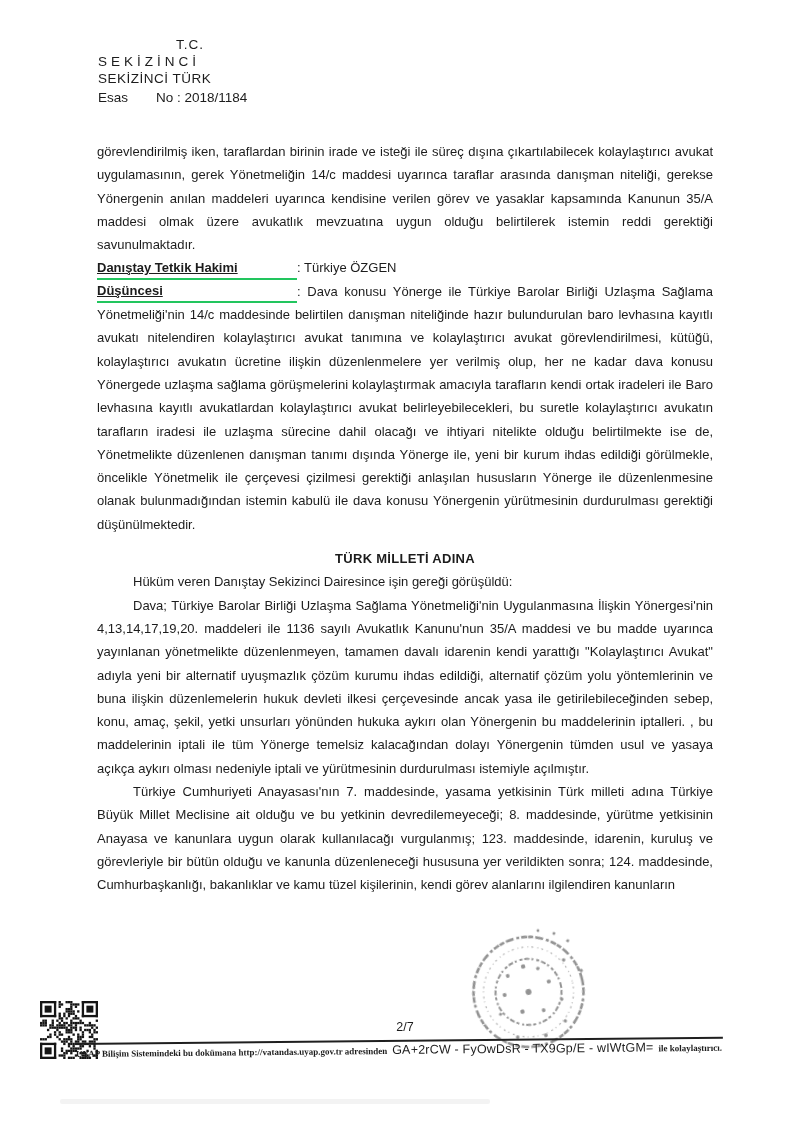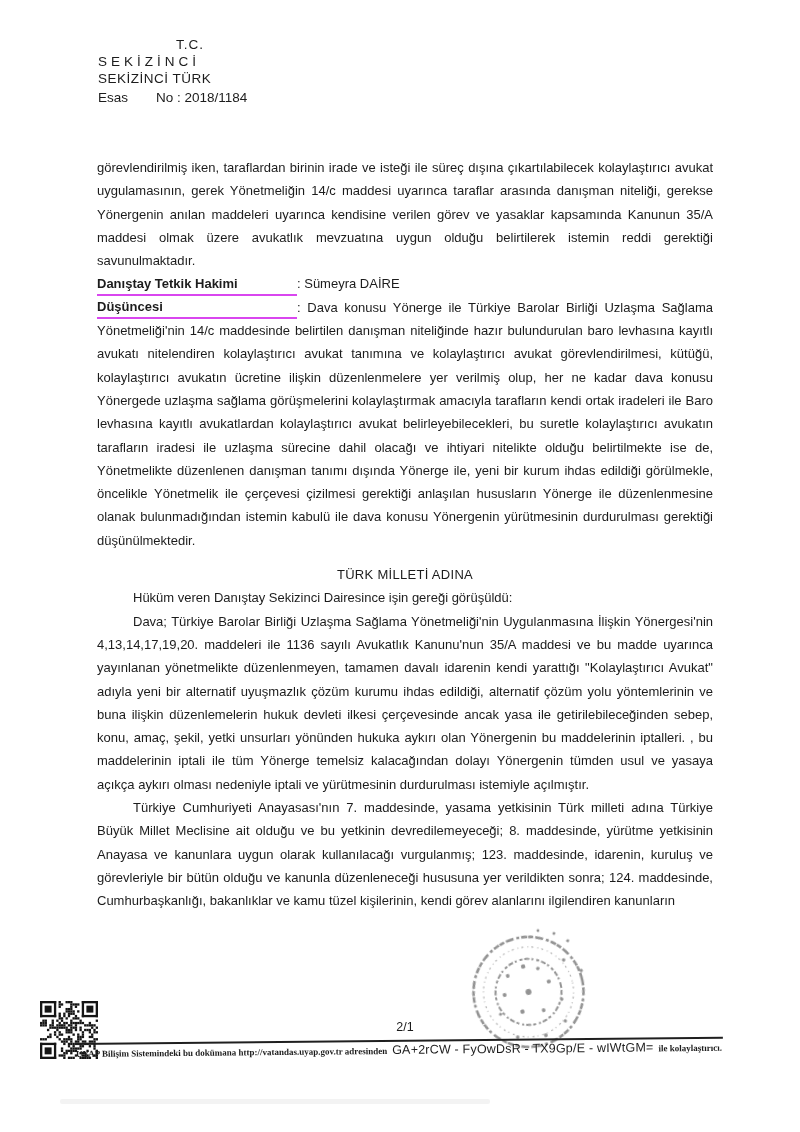--- a/index.html
+++ b/index.html
@@ -10,31 +10,31 @@
     color:#1c1c1c;
     -webkit-font-smoothing:antialiased;
   }
   
   .doc-header { position:absolute; left:63px; top:36px; width:260px; font-weight:400; font-size:13.5px; line-height:17px;margin-left:35px; }
   .hdr-tc { padding-left:78px; letter-spacing:1px; }
   .hdr-court { letter-spacing:4px; }
   .hdr-chamber { letter-spacing:0.5px; }
   .hdr-case { margin-top:2px; display:flex; gap:28px; }
   
-  .content { position:absolute; left:97px; top:156px; width:616px; font-size:13px; line-height:23.3px; }
+  .content { position:absolute; left:97px; top:140px; width:616px; font-size:13px; line-height:23.3px; }
   .content p { margin:0; text-align:justify; }
   .para-indent { text-indent:36px; }
   .label-row { margin-top:8px; text-align:left !important; }
   .ulabel {
     display:inline-block; width:200px; vertical-align:bottom;
-    font-weight:700; border-bottom:2px solid #d946ef; line-height:20px;
+    font-weight:700; border-bottom:2px solid #22c55e; line-height:20px;text-decoration:underline;
   }
   .section-heading {
     margin-top:11px !important; text-align:center !important;
-    font-weight:400; letter-spacing:0.3px;
+    font-weight:700; letter-spacing:0.3px;
   }
   
   .stamp { position:absolute; left:438px; top:922px; opacity:0.55; filter:blur(0.6px); transform:rotate(-12deg); }
   
   .qr { position:absolute; left:40px; top:1001px; }
   
   .pagenum { position:absolute; left:375px; top:1020px; width:60px; text-align:center; font-size:12.5px; }
   .footer {
     position:absolute; left:75px; top:1043px; width:648px;
     border-top:2px solid #1f1f1f; padding-top:1px;
@@ -57,21 +57,21 @@
     <div class="hdr-chamber">SEKİZİNCİ TÜRK</div>
     <div class="hdr-case">
       <span>Esas</span>
       <span>No : 2018/1184</span>
     </div>
   </div>
 
   <div class="content">
     <p>görevlendirilmiş iken, taraflardan birinin irade ve isteği ile süreç dışına çıkartılabilecek kolaylaştırıcı avukat uygulamasının, gerek Yönetmeliğin 14/c maddesi uyarınca taraflar arasında danışman niteliği, gerekse Yönergenin anılan maddeleri uyarınca kendisine verilen görev ve yasaklar kapsamında Kanunun 35/A maddesi olmak üzere avukatlık mevzuatına uygun olduğu belirtilerek istemin reddi gerektiği savunulmaktadır.</p>
 
-    <p class="label-row"><span class="ulabel">Danıştay Tetkik Hakimi</span><span>: Sümeyra DAİRE</span></p>
+    <p class="label-row"><span class="ulabel">Danıştay Tetkik Hakimi</span><span>: Türkiye ÖZGEN</span></p>
 
     <p><span class="ulabel">Düşüncesi</span><span>: Dava konusu Yönerge ile Türkiye Barolar Birliği Uzlaşma Sağlama Yönetmeliği'nin 14/c maddesinde belirtilen danışman niteliğinde hazır bulundurulan baro levhasına kayıtlı avukatı nitelendiren kolaylaştırıcı avukat tanımına ve kolaylaştırıcı avukat görevlendirilmesi, kütüğü, kolaylaştırıcı avukatın ücretine ilişkin düzenlenmelere yer verilmiş olup, her ne kadar dava konusu Yönergede uzlaşma sağlama görüşmelerini kolaylaştırmak amacıyla tarafların kendi ortak iradeleri ile Baro levhasına kayıtlı avukatlardan kolaylaştırıcı avukat belirleyebilecekleri, bu suretle kolaylaştırıcı avukatın tarafların iradesi ile uzlaşma sürecine dahil olacağı ve ihtiyari nitelikte olduğu belirtilmekte ise de, Yönetmelikte düzenlenen danışman tanımı dışında Yönerge ile, yeni bir kurum ihdas edildiği görülmekle, öncelikle Yönetmelik ile çerçevesi çizilmesi gerektiği anlaşılan hususların Yönerge ile düzenlenmesine olanak bulunmadığından istemin kabulü ile dava konusu Yönergenin yürütmesinin durdurulması gerektiği düşünülmektedir.</span></p>
 
     <p class="section-heading">TÜRK MİLLETİ ADINA</p>
 
     <p class="para-indent">Hüküm veren Danıştay Sekizinci Dairesince işin gereği görüşüldü:</p>
     <p class="para-indent">Dava; Türkiye Barolar Birliği Uzlaşma Sağlama Yönetmeliği'nin Uygulanmasına İlişkin Yönergesi'nin 4,13,14,17,19,20. maddeleri ile 1136 sayılı Avukatlık Kanunu'nun 35/A maddesi ve bu madde uyarınca yayınlanan yönetmelikte düzenlenmeyen, tamamen davalı idarenin kendi yarattığı "Kolaylaştırıcı Avukat" adıyla yeni bir alternatif uyuşmazlık çözüm kurumu ihdas edildiği, alternatif çözüm yolu yöntemlerinin ve buna ilişkin düzenlemelerin hukuk devleti ilkesi çerçevesinde ancak yasa ile getirilebileceğinden sebep, konu, amaç, şekil, yetki unsurları yönünden hukuka aykırı olan Yönergenin bu maddelerinin iptalleri. , bu maddelerinin iptali ile tüm Yönerge temelsiz kalacağından dolayı Yönergenin tümden usul ve yasaya açıkça aykırı olması nedeniyle iptali ve yürütmesinin durdurulması istemiyle açılmıştır.</p>
     <p class="para-indent">Türkiye Cumhuriyeti Anayasası'nın 7. maddesinde, yasama yetkisinin Türk milleti adına Türkiye Büyük Millet Meclisine ait olduğu ve bu yetkinin devredilemeyeceği; 8. maddesinde, yürütme yetkisinin Anayasa ve kanunlara uygun olarak kullanılacağı vurgulanmış; 123. maddesinde, idarenin, kuruluş ve görevleriyle bir bütün olduğu ve kanunla düzenleneceği hususuna yer verildikten sonra; 124. maddesinde, Cumhurbaşkanlığı, bakanlıklar ve kamu tüzel kişilerinin, kendi görev alanlarını ilgilendiren kanunların</p>
   </div>
 
@@ -320,21 +320,21 @@
       <rect x="13" y="24" width="1" height="1" fill="#151515"></rect>
       <rect x="14" y="24" width="1" height="1" fill="#151515"></rect>
       <rect x="17" y="24" width="1" height="1" fill="#151515"></rect>
       <rect x="18" y="24" width="1" height="1" fill="#151515"></rect>
       <rect x="19" y="24" width="1" height="1" fill="#151515"></rect>
       <rect x="20" y="24" width="1" height="1" fill="#151515"></rect>
       <rect x="21" y="24" width="1" height="1" fill="#151515"></rect>
       <rect x="24" y="24" width="1" height="1" fill="#151515"></rect>
     </svg>
 
-  <div class="pagenum">2/1</div>
+  <div class="pagenum">2/7</div>
   <div class="footer">
     <span class="footer-small">UYAP Bilişim Sistemindeki bu dokümana http://vatandas.uyap.gov.tr adresinden</span>
     <span class="footer-code">GA+2rCW - FyOwDsR - TX9Gp/E - wIWtGM=</span>
     <span class="footer-small">ile kolaylaştırıcı.</span>
   </div>
   <div class="smudge"></div>
 
 </div>
 
 </body></html>

